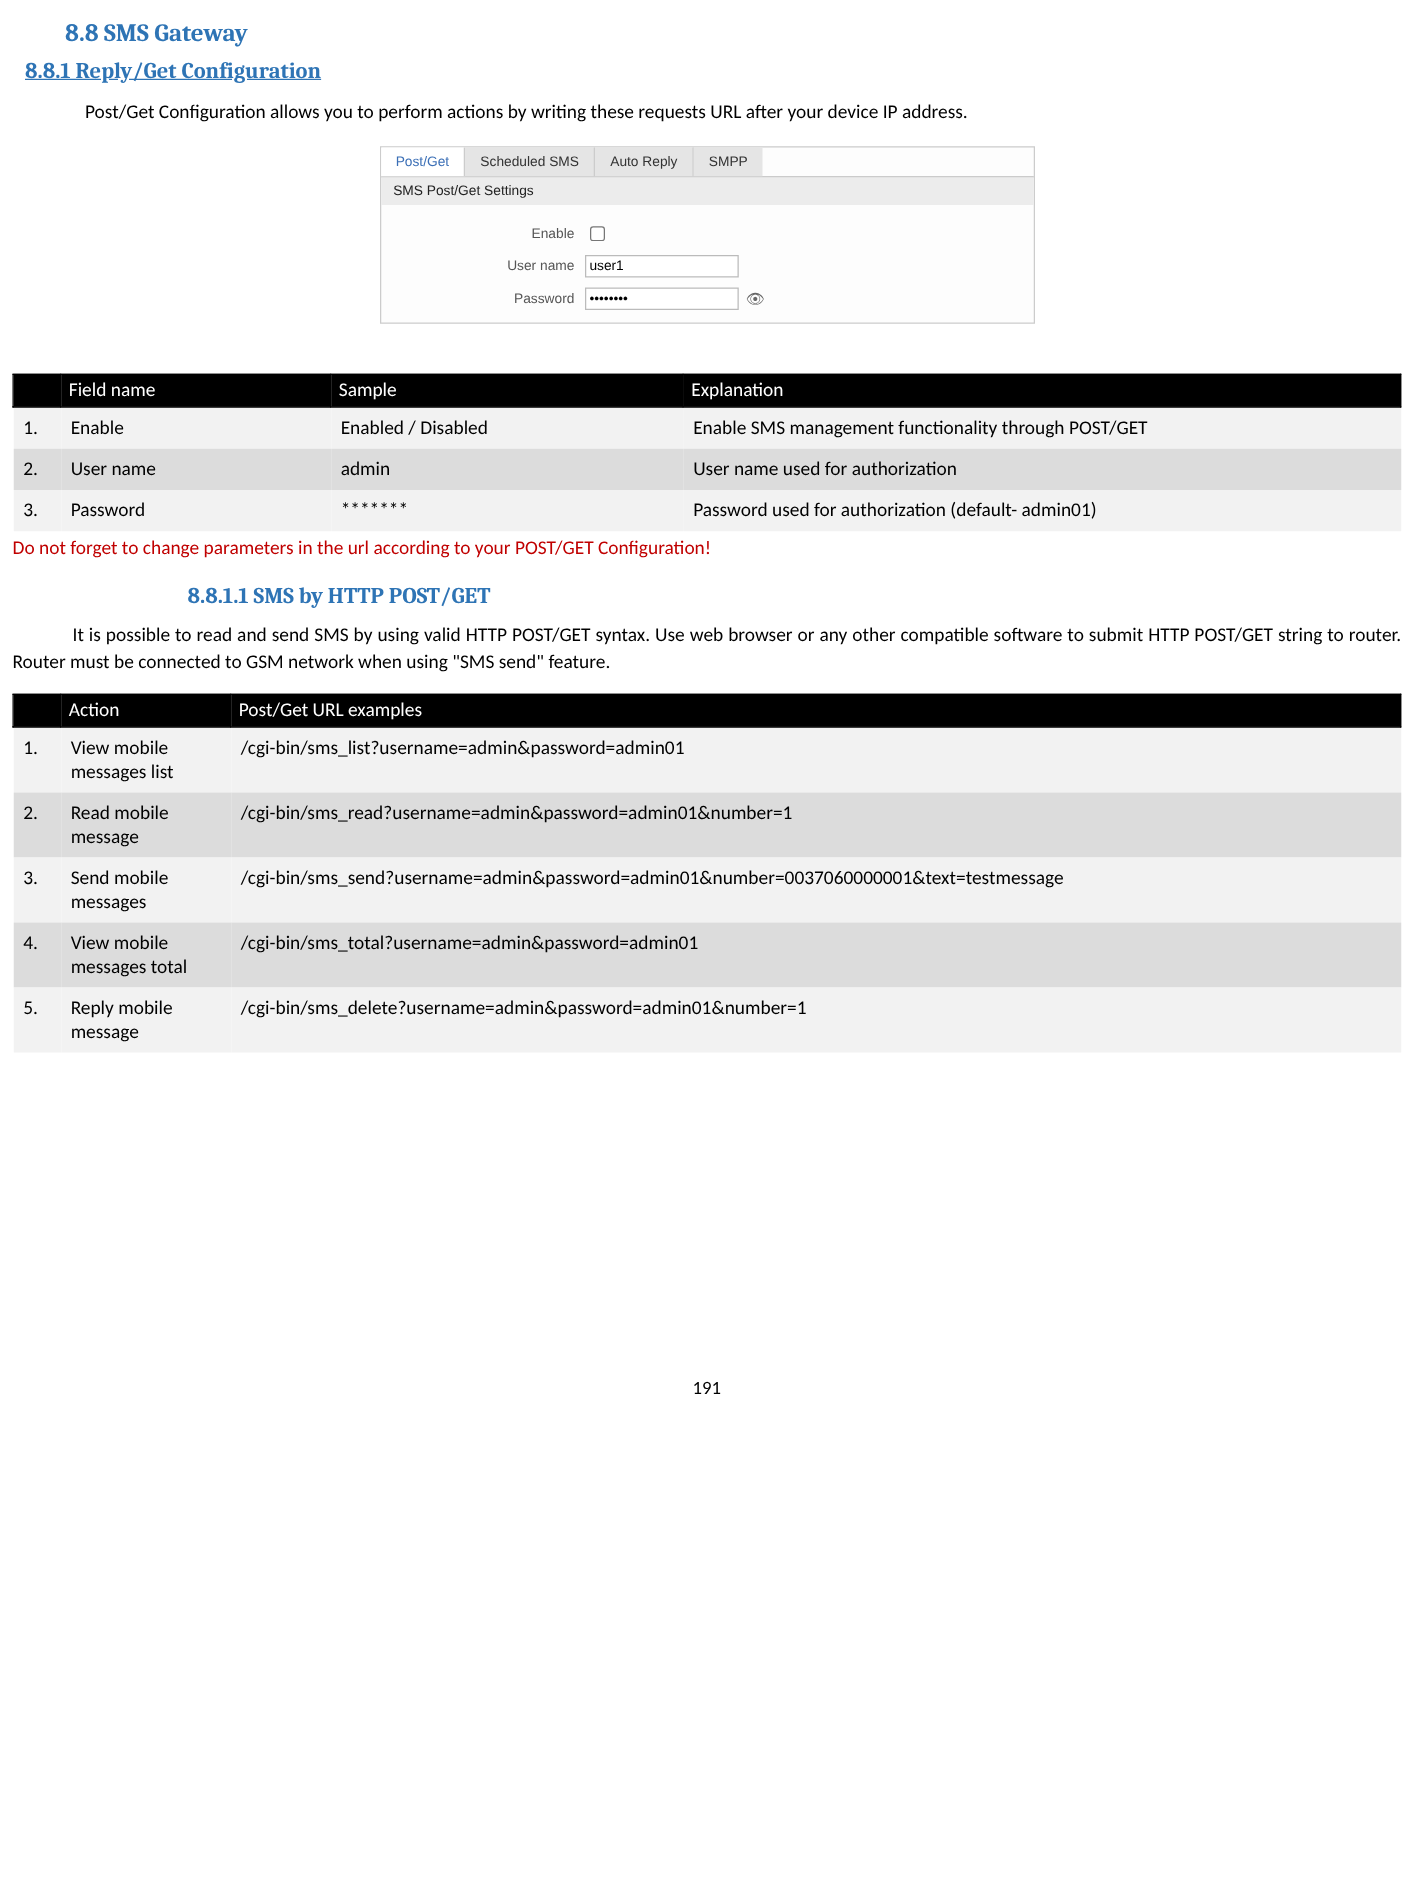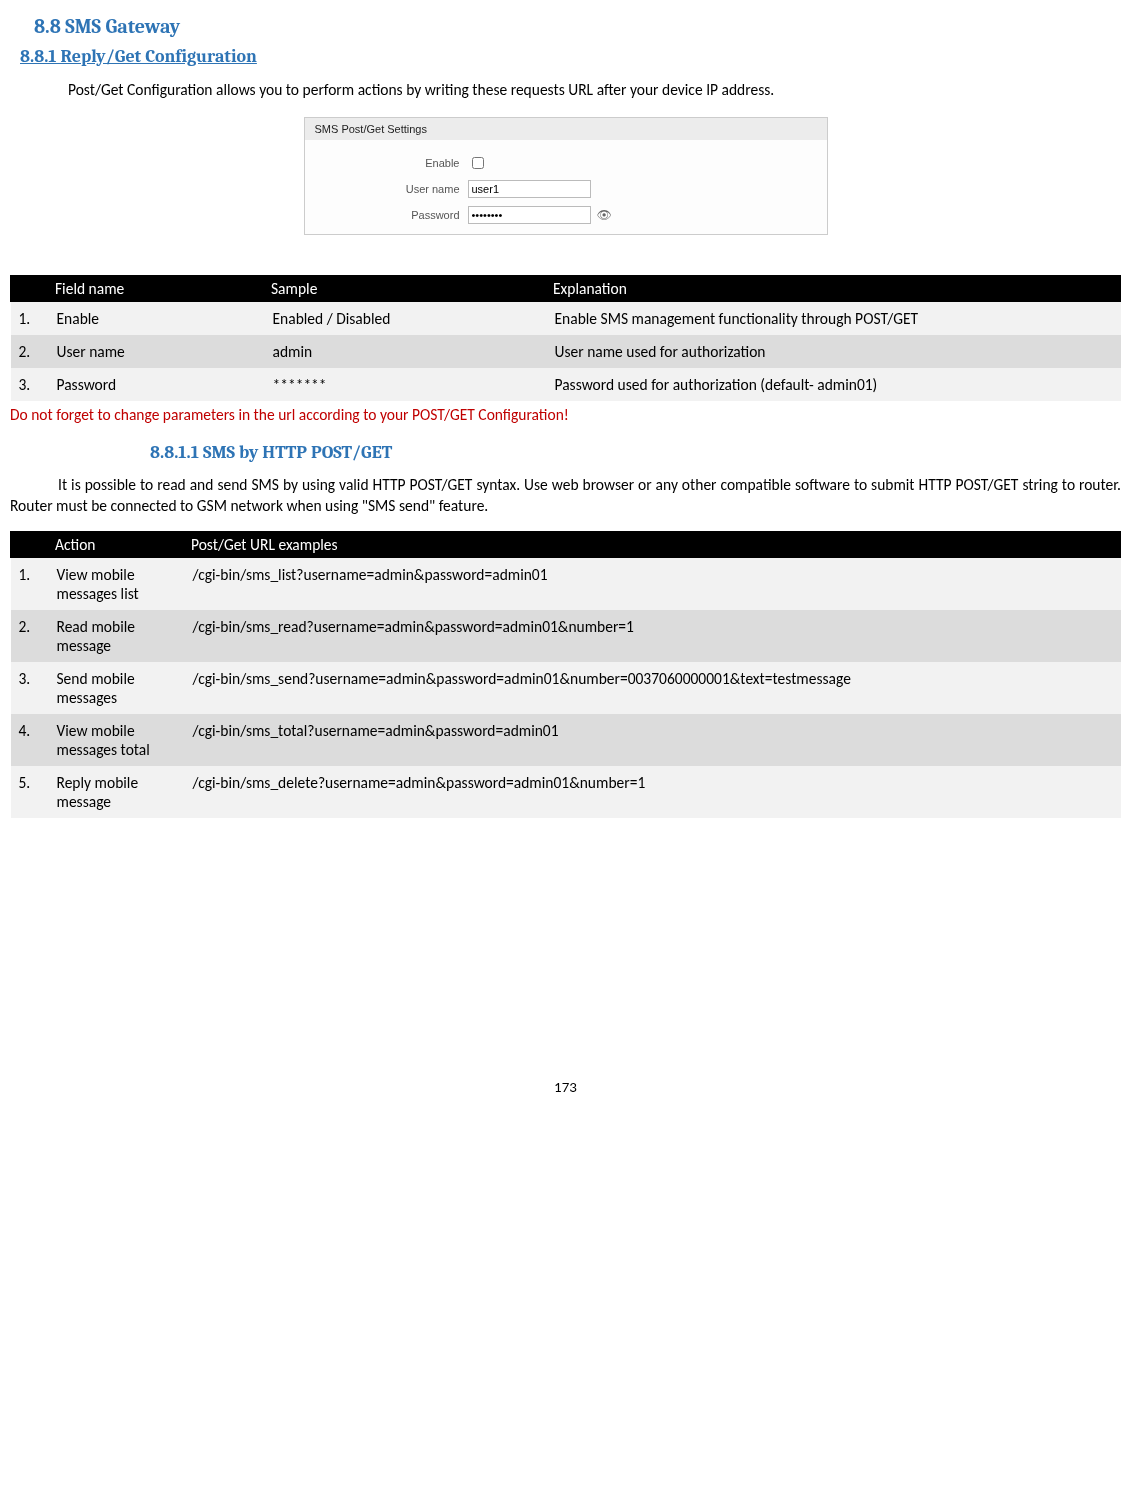--- a/index.html
+++ b/index.html
@@ -6,21 +6,21 @@
       font-family: Calibri, Arial, sans-serif;
       margin: 0;
       padding: 10px 10px 30px 10px;
       width: 1111px;
       background: white;
       color: #000;
     }
     h2.section-heading {
       color: #2e74b5;
       font-size: 20px;
-      margin: 5px 0 8px 24px;
+      margin: 5px 0 8px 42px;
       font-weight: bold;
       font-family: Cambria, Georgia, serif;
     }
     h3.sub-heading {
       color: #2e74b5;
       font-size: 18px;
       margin: 8px 0 12px 10px;
       font-weight: bold;
       font-family: Cambria, Georgia, serif;
       text-decoration: underline;
@@ -174,20 +174,26 @@
   </style>
 </head>
 <body>
 
 <h2 class="section-heading">8.8    SMS Gateway</h2>
 <h3 class="sub-heading">8.8.1  Reply/Get Configuration</h3>
 <p class="body-text">Post/Get Configuration allows you to perform actions by writing these requests URL after your device IP address.</p>
 
 <div class="screenshot-container">
   <div class="screenshot">
+    <div class="tabs-row">
+      <div class="tab active">Post/Get</div>
+      <div class="tab">Scheduled SMS</div>
+      <div class="tab">Auto Reply</div>
+      <div class="tab">SMPP</div>
+    </div>
     <div class="settings-band">SMS Post/Get Settings</div>
     <div class="form-area">
       <div class="form-row">
         <div class="form-label">Enable</div>
         <input type="checkbox" style="">
       </div>
       <div class="form-row">
         <div class="form-label">User name</div>
         <input type="text" value="user1" style="">
       </div>
@@ -267,13 +273,13 @@
       <td>/cgi-bin/sms_total?username=admin&amp;password=admin01</td>
     </tr>
     <tr class="row-light">
       <td class="num">5.</td>
       <td class="col-action">Reply mobile message</td>
       <td>/cgi-bin/sms_delete?username=admin&amp;password=admin01&amp;number=1</td>
     </tr>
   </tbody>
 </table>
 
-<div class="page-number">173</div>
+<div class="page-number">191</div>
 
 </body></html>

